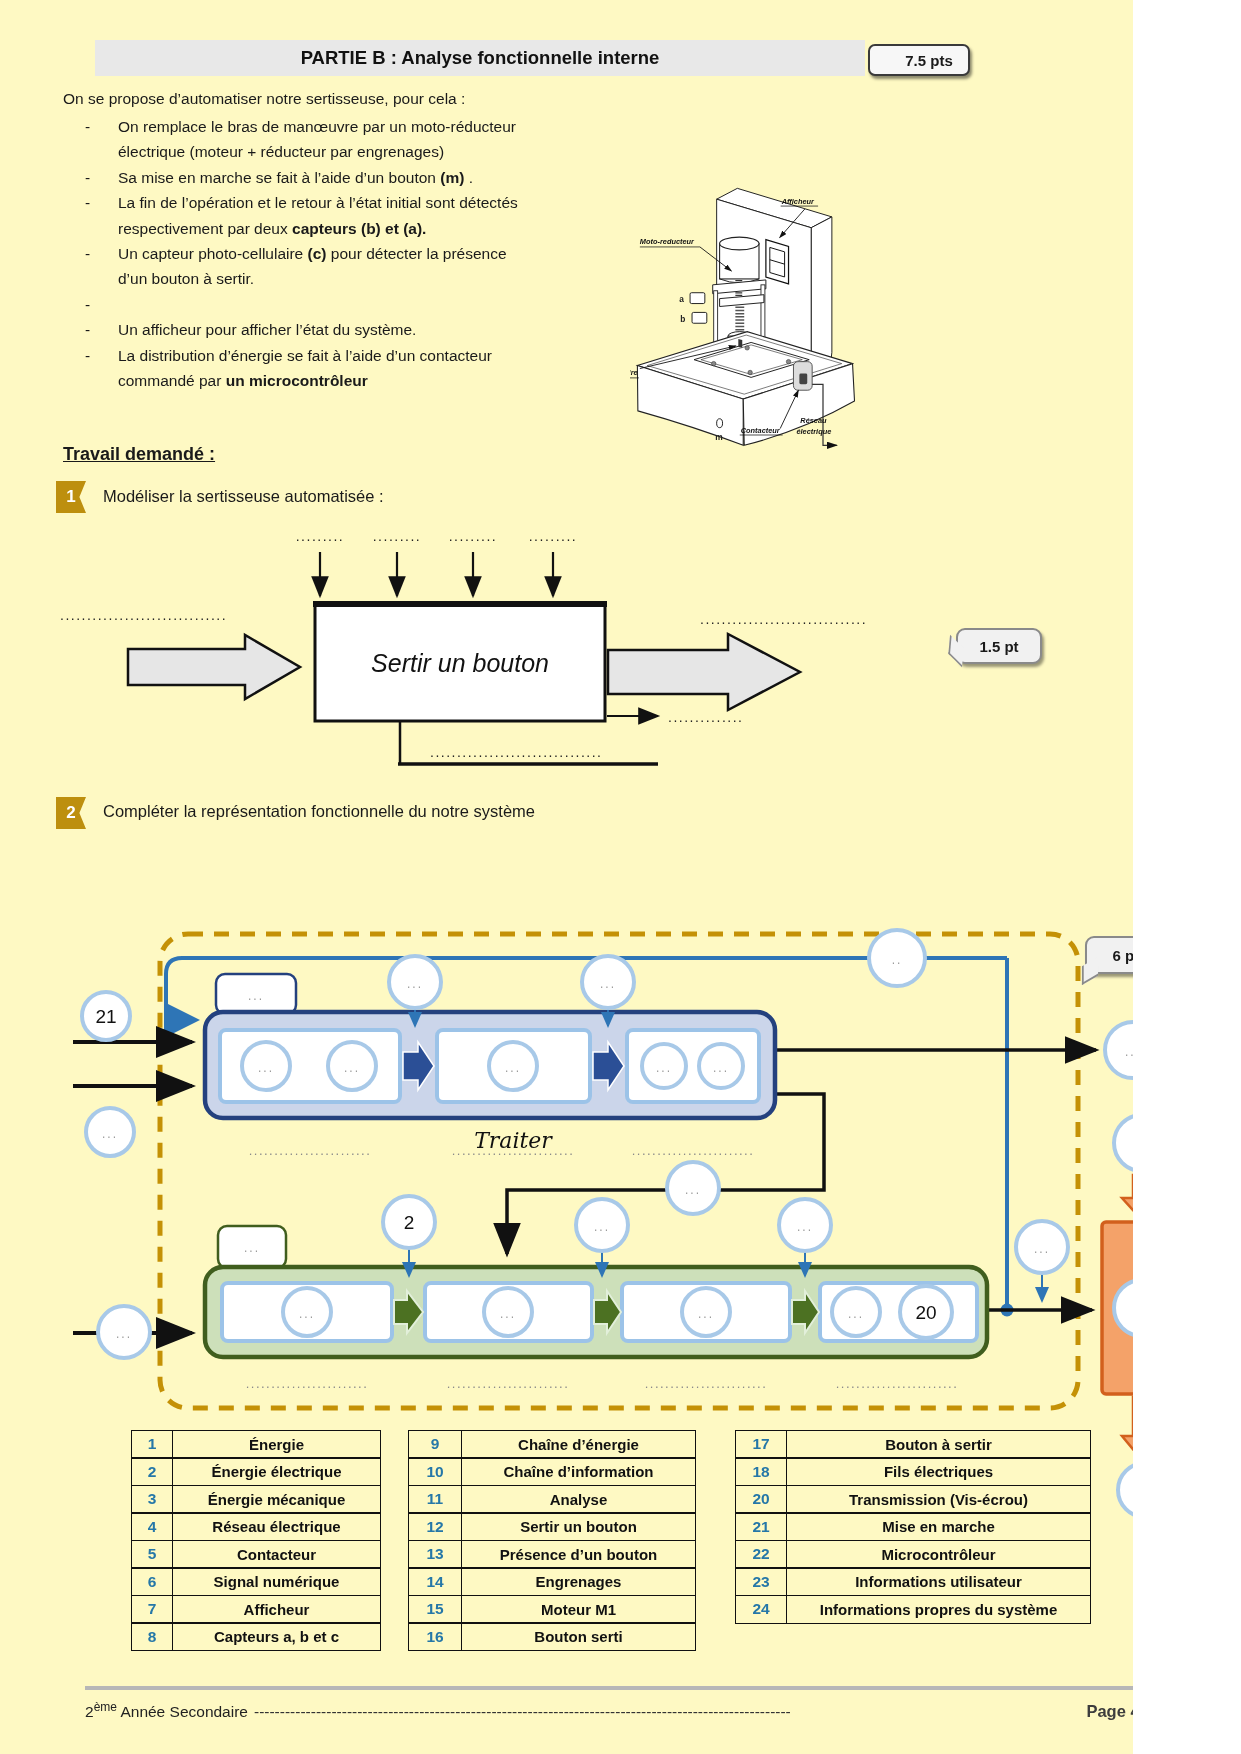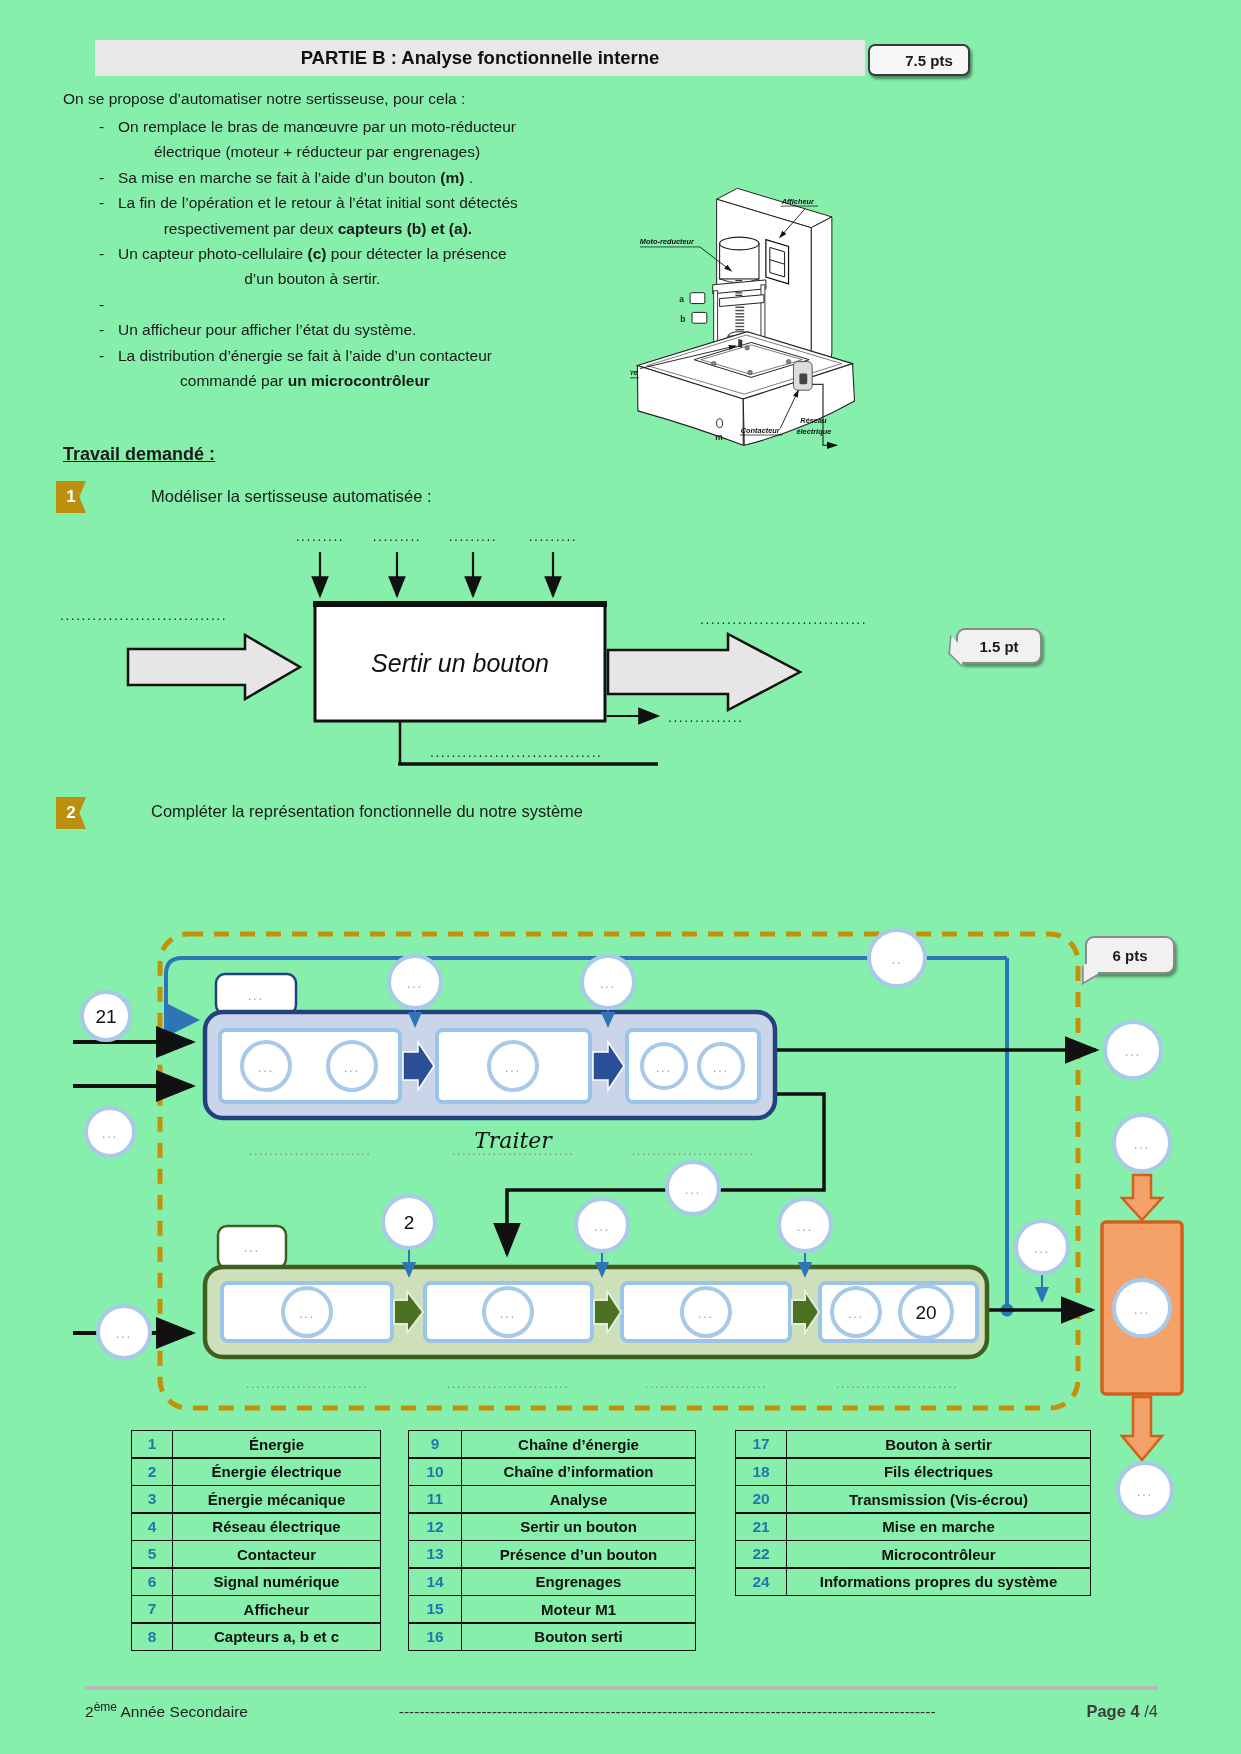--- a/index.html
+++ b/index.html
@@ -1,35 +1,35 @@
 <!DOCTYPE html>
 <html><head>
 <meta charset="utf-8">
 <style>
   html,body{margin:0;padding:0;background:#fff;}
-  .page{position:relative;width:1241px;height:1754px;background:#86efac;overflow:hidden;
-        font-family:"Liberation Sans",sans-serif;color:#1a1a1a;text-align:center;}
+  .page{position:relative;width:1133px;height:1754px;background:#fef9c3;overflow:hidden;
+        font-family:"Liberation Sans",sans-serif;color:#1a1a1a;}
   .abs{position:absolute;}
   
   .hbar{left:95px;top:40px;width:770px;height:36px;background:#e8e8e8;display:flex;align-items:center;justify-content:center;}
   .htitle{font-weight:bold;font-size:18.5px;color:#111;}
   .ptsbadge{left:868px;top:44px;width:78px;height:28px;background:#f7f7f7;border:2.5px solid #3a3a3a;border-radius:7px;
             display:flex;align-items:center;justify-content:center;font-weight:bold;font-size:15px;
             box-shadow:2px 3px 3px rgba(0,0,0,.45);padding-left:20px;}
   
   .lead{left:63px;top:90px;font-size:15.5px;}
   .bullets{left:85px;top:114px;width:575px;}
   .bullet{display:flex;line-height:25.4px;font-size:15.5px;}
   .bullet .dash{width:33px;flex:none;}
   
   .workhead{left:63px;top:444px;font-size:18px;font-weight:bold;text-decoration:underline;}
   .goldbadge{width:30px;height:32px;background:#bd8f0e;color:#fff;font-weight:bold;font-size:17px;
              display:flex;align-items:center;justify-content:center;
              clip-path:polygon(0 0,100% 0,78% 50%,100% 100%,0 100%);}
-  .taskline{font-size:16.5px;margin-left:48px;}
+  .taskline{font-size:16.5px;}
   
   .bubble{background:#f1f1f1;border:2.5px solid #8a8a8a;border-radius:9px;display:flex;align-items:center;justify-content:center;
           font-weight:bold;font-size:15px;box-shadow:2px 3px 3px rgba(0,0,0,.4);}
   .bubble .tail{position:absolute;width:16px;height:16px;background:#f1f1f1;border-left:2.5px solid #8a8a8a;border-bottom:2.5px solid #8a8a8a;}
   .b15{left:956px;top:628px;width:82px;height:32px;}
   .b15 .tail{left:-11px;bottom:2px;transform:rotate(25deg) skew(20deg,20deg);}
   .b6{left:1085px;top:936px;width:86px;height:34px;}
   .b6 .tail{left:-6px;bottom:-8px;transform:rotate(-15deg) skew(-15deg,-15deg);}
   
   .tgroup{top:1431px;}
@@ -432,20 +432,24 @@
       </div>
       <div class="trow">
         <div class="tnum" style="width: 50px;">21</div>
         <div class="tlabel">Mise en marche</div>
       </div>
       <div class="trow">
         <div class="tnum" style="width: 50px;">22</div>
         <div class="tlabel">Microcontrôleur</div>
       </div>
       <div class="trow">
+        <div class="tnum" style="width: 50px;">23</div>
+        <div class="tlabel">Informations utilisateur</div>
+      </div>
+      <div class="trow">
         <div class="tnum" style="width: 50px;">24</div>
         <div class="tlabel">Informations propres du système</div>
       </div>
     </div>
 
   <div class="abs frule"></div>
   <div class="abs footer">
     <span><span>2</span><sup>ème</sup><span> Année Secondaire</span></span>
     <span class="fdashes">--------------------------------------------------------------------------------------------------------</span>
     <span class="fpage"><span>Page 4</span><span class="fof"> /4</span></span>

